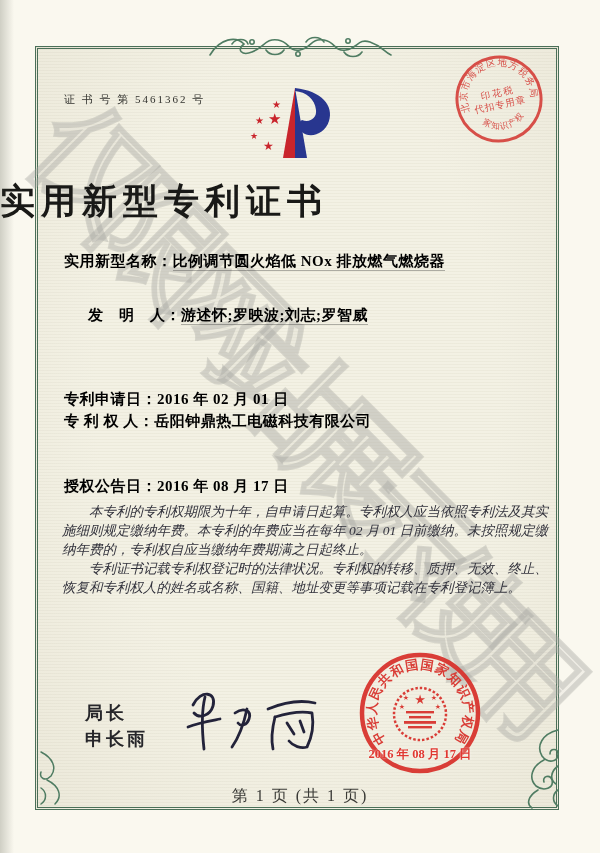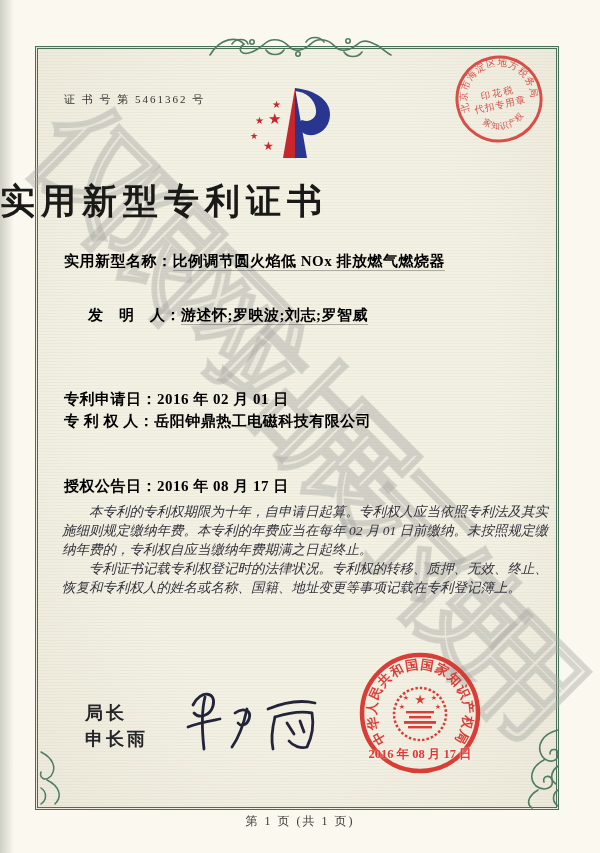--- a/index.html
+++ b/index.html
@@ -21,22 +21,22 @@
   .title{position:absolute;left:0;top:178px;width:600px;font-size:35px;
       font-weight:700;letter-spacing:6px;color:#191917;z-index:5;}
   .field{position:absolute;left:64px;width:482px;font-size:15px;font-weight:600;
       color:#000000;z-index:5;letter-spacing:.5px;}
   .field .val.ul{border-bottom:1px solid rgba(40,40,40,.35);padding-bottom:1px;}
   .bodytext{position:absolute;left:62px;top:502px;width:486px;z-index:5;
       font-size:13.5px;line-height:19px;color:#32323c;font-style:italic;text-align:justify;}
   .bodytext p{margin:0;text-indent:2em;}
   .signer{position:absolute;left:85px;z-index:5;font-size:18px;font-weight:700;
       letter-spacing:3px;color:#26262a;}
-  .footer{position:absolute;left:0;top:786px;width:600px;text-align:center;font-size:12px;
-      letter-spacing:2px;color:#3a3a36;z-index:5;margin-top:27px;}
+  .footer{position:absolute;left:0;top:786px;width:600px;text-align:center;font-size:16px;
+      letter-spacing:2px;color:#3a3a36;z-index:5;}
   .svgabs{position:absolute;z-index:6;}
   .orn{position:absolute;z-index:4;}
 </style>
 </head>
 <body>
 
 <div class="page">
 
   <div class="frame"></div>
 

